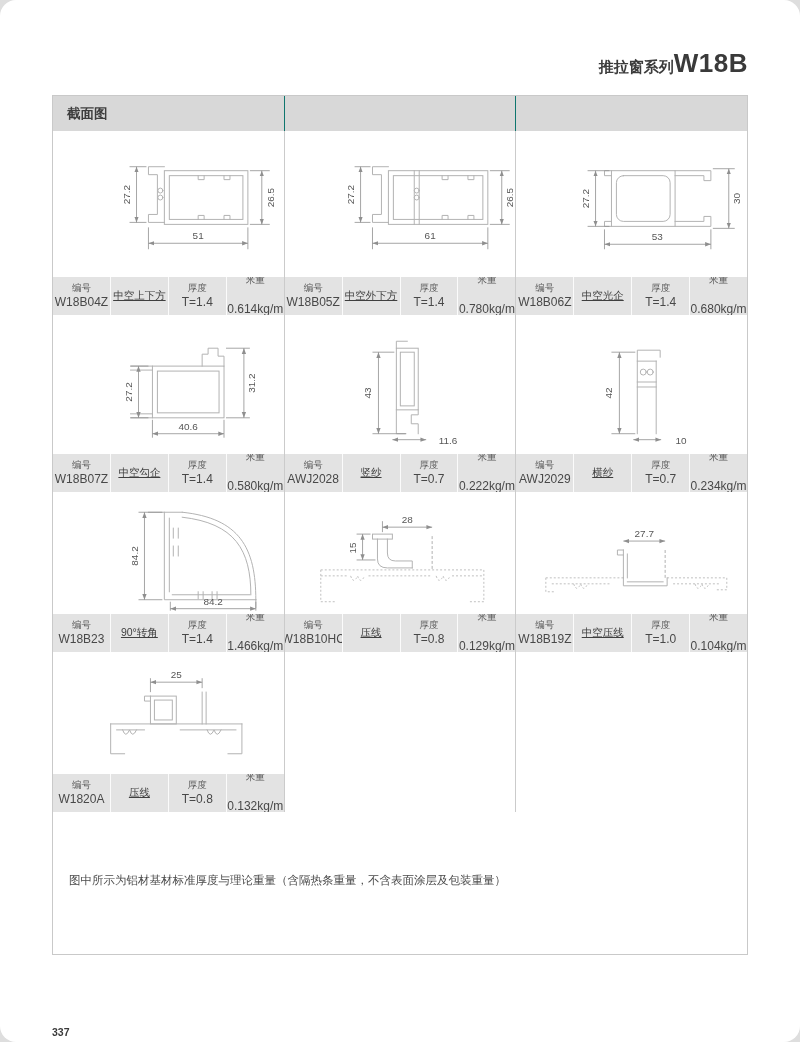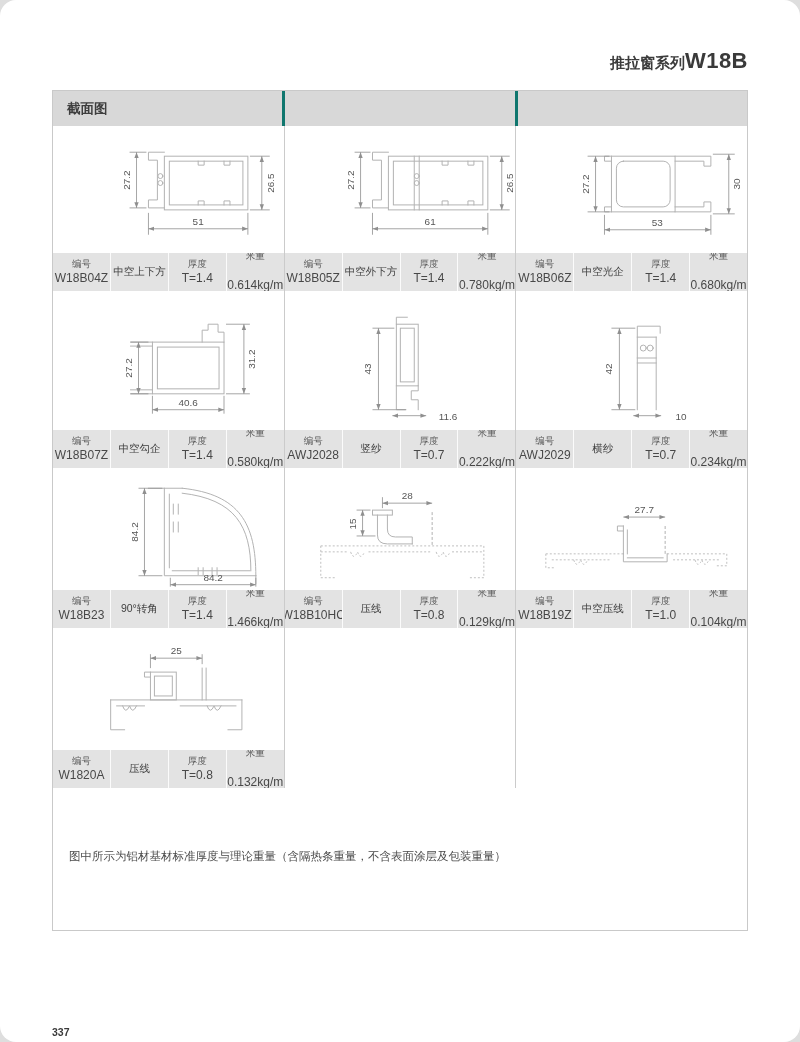--- a/index.html
+++ b/index.html
@@ -1,39 +1,39 @@
 <!DOCTYPE html>
 <html><head>
 <meta charset="utf-8">
 <style>
   html,body{margin:0;padding:0;background:#dedede;}
   .page{position:relative;width:800px;height:1042px;background:#ffffff;border-radius:16px;overflow:hidden;
         font-family:"Liberation Sans","DejaVu Sans",sans-serif;color:#3c3c3c;}
   .content{padding:0 52px;}
   .titlebar{display:flex;justify-content:flex-end;align-items:baseline;margin-top:48px;}
   .series-title{font-size:15px;font-weight:700;color:#3c3c3c;}
-  .model-code{font-size:22px;font-weight:700;letter-spacing:.5px;color:#3a3a3a;}
+  .model-code{font-size:26px;font-weight:700;letter-spacing:.5px;color:#3a3a3a;}
   .table{margin-top:16px;border:1px solid #c9c9c9;}
   .thead{display:flex;height:35px;}
   .hcell{flex:1;background:#d8d8d8;display:flex;align-items:center;padding-left:14px;
-         font-size:13.5px;font-weight:700;color:#3e3e3e;border-right:3px solid #0f766e;}
+         font-size:13.5px;font-weight:700;color:#3e3e3e;border-right:1px solid #0f766e;}
   .hcell:last-child{border-right:none;}
   .trow{display:flex;}
   .tcell{flex:1;position:relative;border-right:1px solid #cbcbcb;}
   .tcell:last-child{border-right:none;text-align:right;}
-  .r1{height:127px}.r2{height:139px}.r3{height:122px}.r4{height:122px}
+  .r1{height:146px}.r2{height:139px}.r3{height:122px}.r4{height:122px}
   .tcell svg{position:absolute;left:0;top:0;width:100%;height:100%;}
   .sprow{display:flex;height:38px;}
   .spec{display:flex;width:100%;height:100%;background:#e3e3e3;}
   .spec-cell{flex:1;display:flex;flex-direction:column;justify-content:center;align-items:center;
              border-right:1px solid #fbfbfb;gap:1px;overflow:hidden;}
   .spec-cell:last-child{border-right:none;gap:16px;}
   .spec-label{font-size:9.5px;color:#5a5a5a;line-height:1.3;}
   .spec-value{font-size:12px;color:#484848;line-height:1.3;}
-  .spec-name{font-size:10.5px;color:#3f3f3f;}
+  .spec-name{font-size:10.5px;color:#3f3f3f;text-decoration:underline;}
   .notes{height:142px;box-sizing:border-box;padding:56px 16px 0;font-size:11.5px;color:#4a4a4a;line-height:2.15;}
   .pageno{position:absolute;left:52px;bottom:4px;font-size:10.5px;font-weight:600;color:#3a3a3a;}
   
   svg .p{fill:none;stroke:#b2b2b2;stroke-width:1;stroke-linecap:square;}
   svg .pd{fill:none;stroke:#bfbfbf;stroke-width:1;stroke-dasharray:2 2;}
   svg .d{fill:none;stroke:#8f8f8f;stroke-width:.8;}
   svg .dd{fill:none;stroke:#9e9e9e;stroke-width:.8;stroke-dasharray:3 2;}
   svg text.dt{font-family:"Liberation Sans","DejaVu Sans",sans-serif;font-size:10px;fill:#565656;}
 </style>
 </head>

